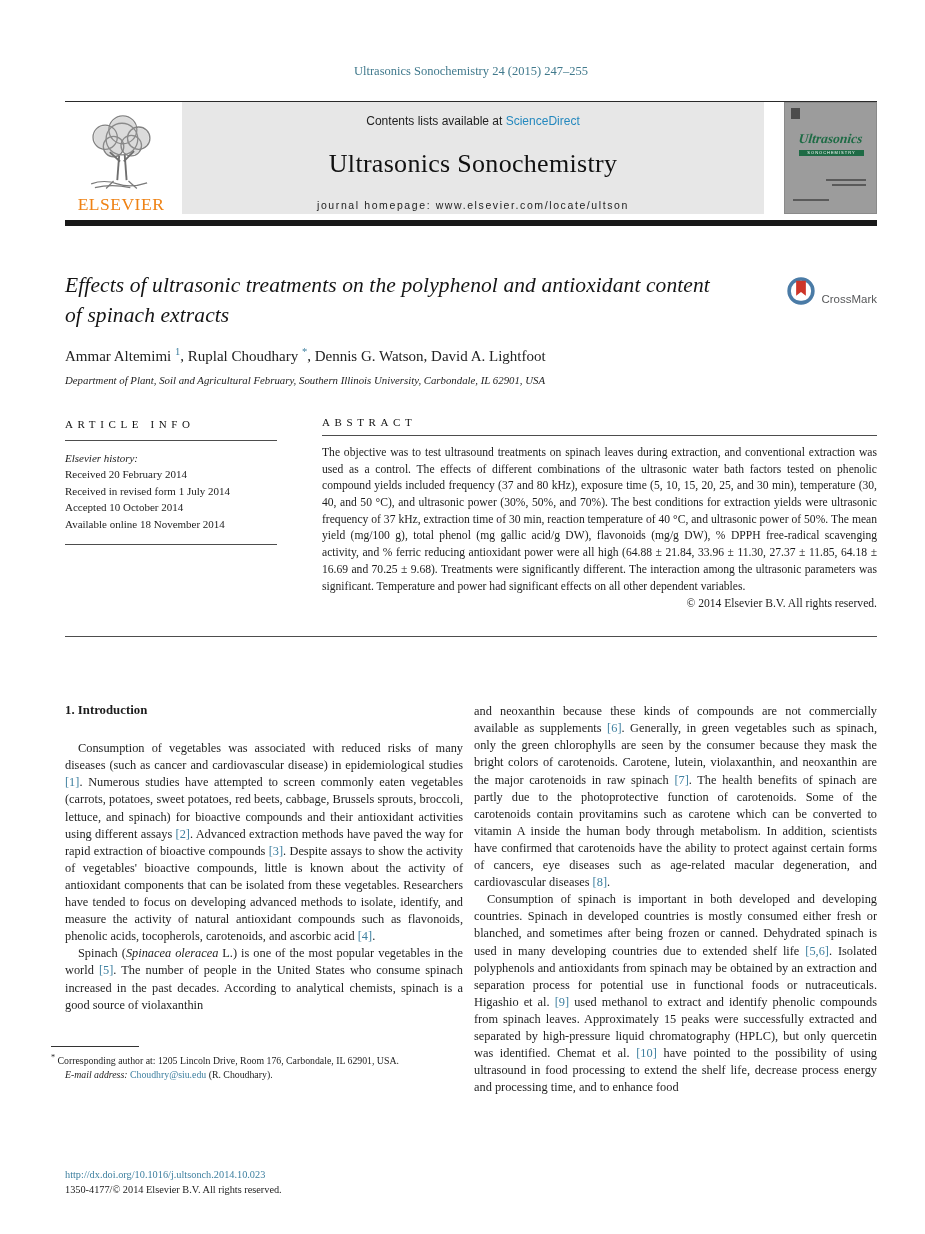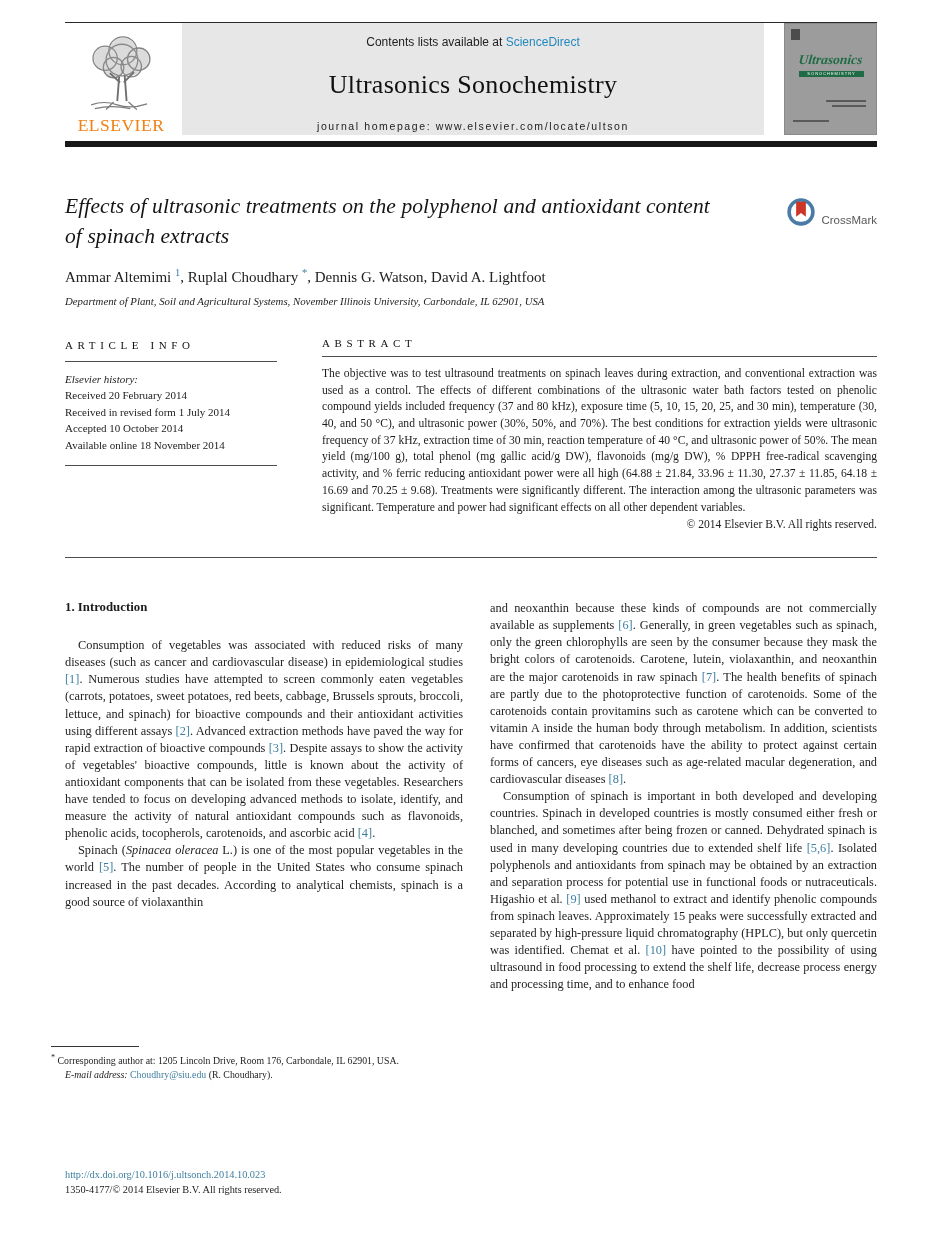--- a/index.html
+++ b/index.html
@@ -50,41 +50,42 @@
   .rule { border:none; border-top:1px solid #4d4d4d; margin:7px 0 9px; }
   .info-col { font-size:11px; line-height:1.5; }
   .label-italic { font-style:italic; }
   .info-col .group { margin-bottom:2px; }
   .abstract-col { font-size:11.6px; }
   .abstract-text { text-align:justify; line-height:1.44; }
   .abstract-copyright { text-align:right; margin-top:2px; }
   .full-rule { border:none; border-top:1px solid #4d4d4d; margin-top:26px; }
 
   
-  .body-grid { margin-top:42px; display:grid; grid-template-columns:398px 1fr; column-gap:27px; }
+  .body-grid { margin-top:66px; display:grid; grid-template-columns:398px 1fr; column-gap:11px; }
   .section-heading { font-weight:bold; font-size:12.8px; margin-bottom:22px; }
   .para { font-size:12.35px; line-height:1.385; text-align:justify; color:#1d1d1d; }
   .para.indent { text-indent:13px; }
   .bodycol .para + .para { margin-top:0; }
 
   
   .footnote-block { position:absolute; left:51px; top:1046px; width:400px; font-size:9.8px; line-height:1.4; color:#222; }
   .footnote-rule { width:88px; border:none; border-top:1px solid #333; margin-bottom:5px; }
   .fn { text-align:justify; }
   .fn .mark { color:#222; }
   .fn-email { margin-left:14px; }
   .footer-block { position:absolute; left:65px; top:1168px; font-size:10.3px; line-height:1.45; }
   .doi { color:#3d7f9f; }
   .rights { color:#222; }
 </style>
 </head>
 <body>
 
 <div class="content">
 
+  <div class="citation">Ultrasonics Sonochemistry 24 (2015) 247–255</div>
 
   <div class="banner">
     <div class="logo-block">
       <svg viewBox="0 0 100 88">
         <g fill="none" stroke="#828282" stroke-width="1.4">
           <circle cx="33" cy="26" r="13"></circle>
           <circle cx="52" cy="18" r="15"></circle>
           <circle cx="69" cy="27" r="12"></circle>
           <circle cx="42" cy="36" r="11"></circle>
           <circle cx="61" cy="35" r="11"></circle>
@@ -138,21 +139,21 @@
       <svg width="30" height="30" viewBox="0 0 34 34">
         <circle cx="17" cy="17" r="13.5" fill="#ffffff" stroke="#4a7ba6" stroke-width="4"></circle>
         <path d="M12 28 l5 4 l5 -4 z" fill="#4a7ba6"></path>
         <path d="M11.5 5.5 h11 v17 l-5.5 -4.5 l-5.5 4.5 z" fill="#cd3529"></path>
       </svg>
       <span class="crossmark-label">CrossMark</span>
     </div>
   </div>
 
   <div class="authors">Ammar Altemimi <sup class="ref">1</sup>, Ruplal Choudhary <sup class="ref">*</sup>, Dennis G. Watson, David A. Lightfoot</div>
-  <div class="affiliation">Department of Plant, Soil and Agricultural Systems, November Illinois University, Carbondale, IL 62901, USA</div>
+  <div class="affiliation">Department of Plant, Soil and Agricultural February, Southern Illinois University, Carbondale, IL 62901, USA</div>
 
   <div class="info-grid">
     <div class="info-col">
       <div class="block-heading">ARTICLE INFO</div>
       <hr class="rule">
       <div class="group">
         <div class="label-italic">Elsevier history:</div>
         <div>Received 20 February 2014</div>
         <div>Received in revised form 1 July 2014</div>
         <div>Accepted 10 October 2014</div>

